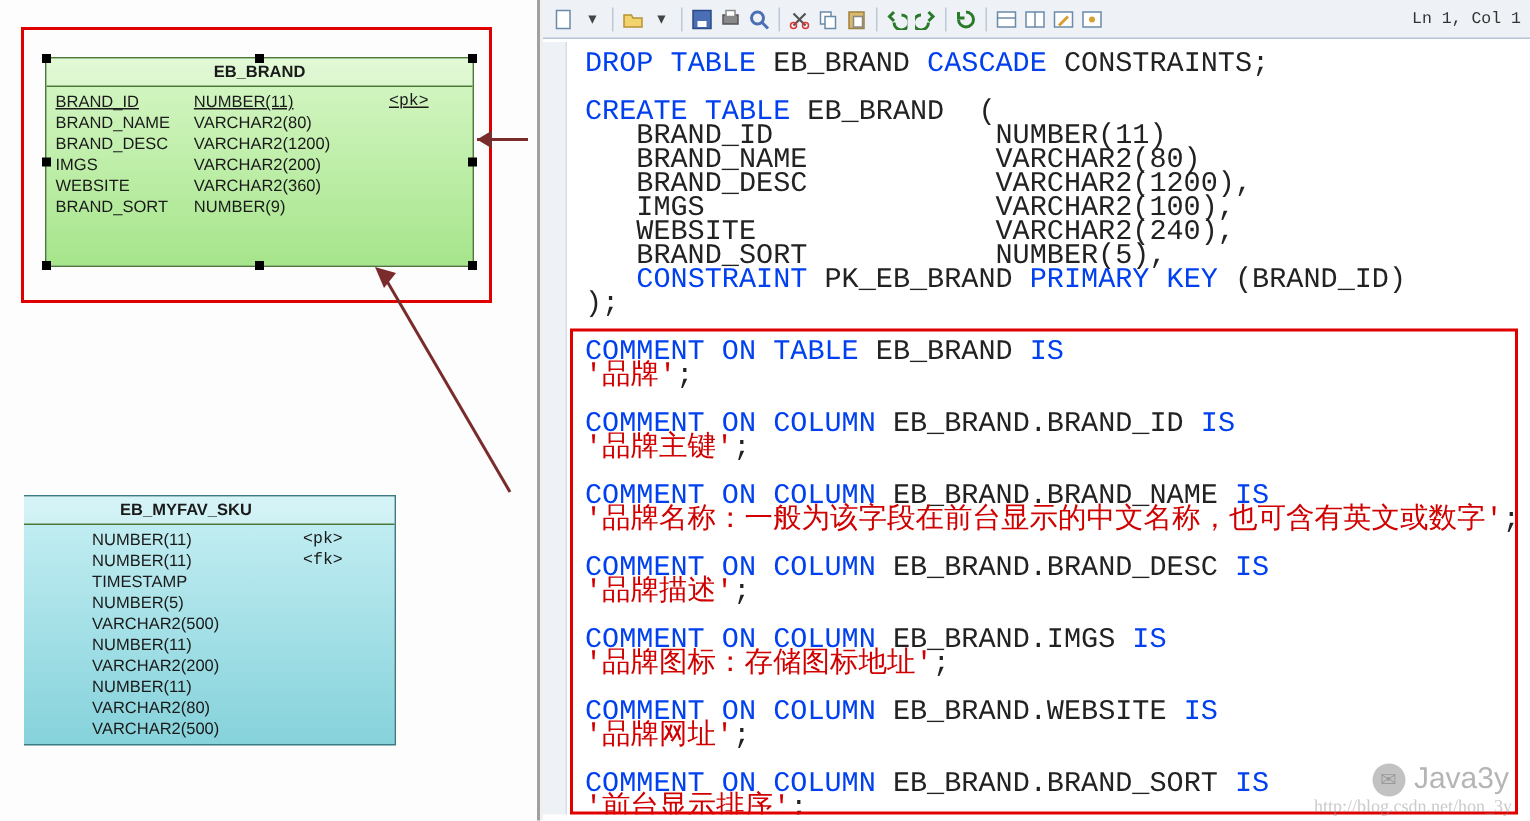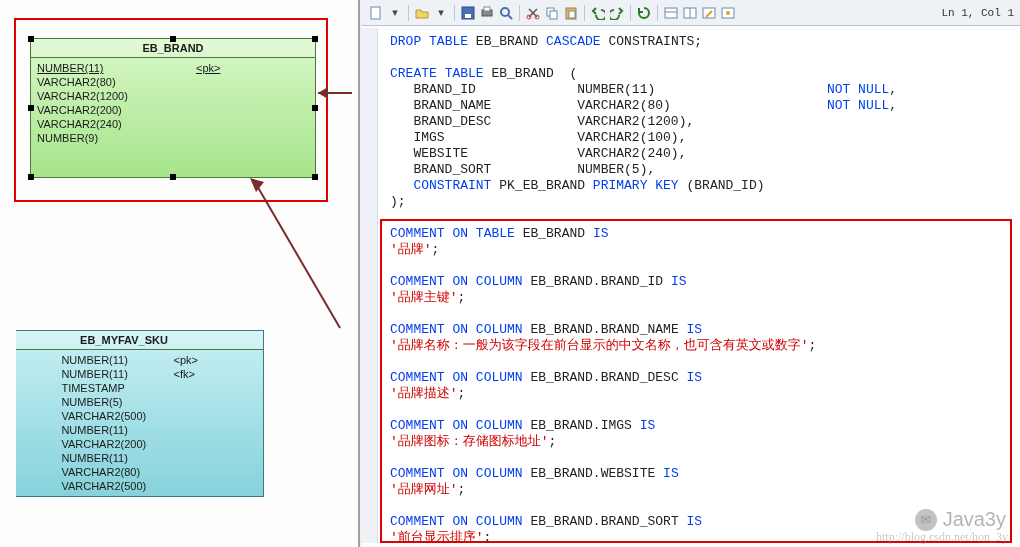--- a/index.html
+++ b/index.html
@@ -48,21 +48,21 @@
   
   .code-area {
     position: absolute;
     left: 18px; right: 4px; top: 28px; bottom: 4px;
     background: #fff;
     overflow: hidden;
     padding: 6px 10px;
     white-space: pre;
     line-height: 16px;
     font-family: "Courier New", monospace;
-    font-size: 13px;
+    font-size: 19px;
   }
   .gutter {
     position: absolute;
     left: 0; top: 28px; bottom: 4px;
     width: 16px;
     background: #eef2f6;
     border-right: 1px solid #d4dde6;
   }
   .kw { color: #0040f0; }
   .str { color: #d00000; }
@@ -91,21 +91,21 @@
   .entity-title {
     text-align: center;
     font-weight: bold;
     border-bottom: 1px solid #4a7a36;
     padding: 3px 0;
     background: rgba(255,255,255,0.25);
   }
   .entity-cols { display: flex; }
   .entity-col { flex: 1; padding: 3px 6px; }
   .entity-col div { padding: 1px 0; }
-  .entity-key { width: 40px; text-align: left; }
+  .entity-key { width: 40px; text-align: center; font-family: Liberation Mono, monospace; }
   .entity .pk { text-decoration: underline; }
   .handle { position: absolute; width: 6px; height: 6px; background: #000; }
   .h-tl { left: -3px; top: -3px; }
   .h-tr { right: -3px; top: -3px; }
   .h-bl { left: -3px; bottom: -3px; }
   .h-br { right: -3px; bottom: -3px; }
   .h-tm { left: 50%; top: -3px; margin-left: -3px;}
   .h-bm { left: 50%; bottom: -3px; margin-left: -3px;}
   .h-ml { left: -3px; top: 50%; margin-top: -3px;}
   .h-mr { right: -3px; top: 50%; margin-top: -3px;}
@@ -163,26 +163,34 @@
 </style>
 </head>
 <body>
 
 <div class="left-panel">
   <div class="erd-box erd1box"></div>
 
   <div class="entity ent1">
     <div class="entity-title">EB_BRAND</div>
     <div class="entity-cols">
+      <div class="entity-col" style="flex:1.1">
+        <div class="pk">BRAND_ID</div>
+        <div>BRAND_NAME</div>
+        <div>BRAND_DESC</div>
+        <div>IMGS</div>
+        <div>WEBSITE</div>
+        <div>BRAND_SORT</div>
+      </div>
       <div class="entity-col" style="flex:1.3">
         <div class="pk">NUMBER(11)</div>
         <div>VARCHAR2(80)</div>
         <div>VARCHAR2(1200)</div>
         <div>VARCHAR2(200)</div>
-        <div>VARCHAR2(240)</div>
+        <div>VARCHAR2(360)</div>
         <div>NUMBER(9)</div>
       </div>
       <div class="entity-col entity-key">
         <div class="pk">&lt;pk&gt;</div>
         <div></div>
         <div></div>
         <div></div>
         <div></div>
         <div></div>
       </div>

